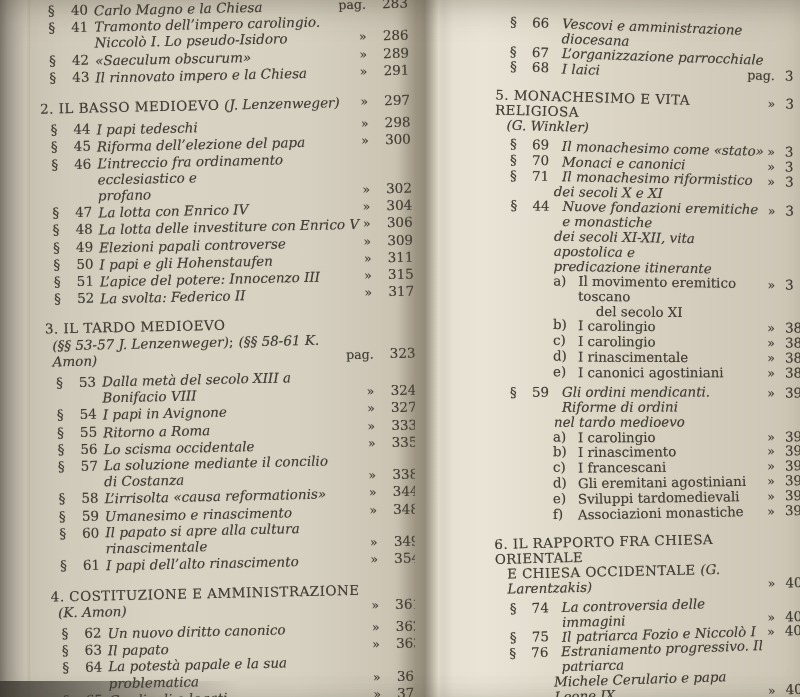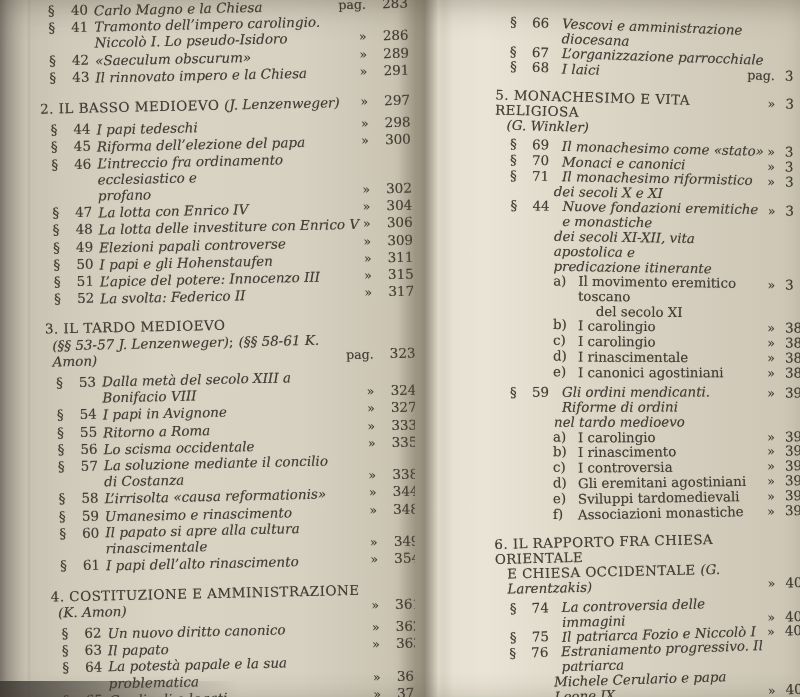--- a/index.html
+++ b/index.html
@@ -586,21 +586,21 @@
           </div>
     <span class="refwrap">
       <span class="ref">»</span>
       <span class="pg">392</span>
     </span>
   </div>
         <div class="row sub" style="transform: rotate(-0.61deg);">
 
     <span class="num">c)</span>
     <div class="ttl">
-            <div class="ln">I controversia</div>
+            <div class="ln">I francescani</div>
           </div>
     <span class="refwrap">
       <span class="ref">»</span>
       <span class="pg">394</span>
     </span>
   </div>
         <div class="row sub" style="transform: rotate(-0.78deg);">
 
     <span class="num">d)</span>
     <div class="ttl">

